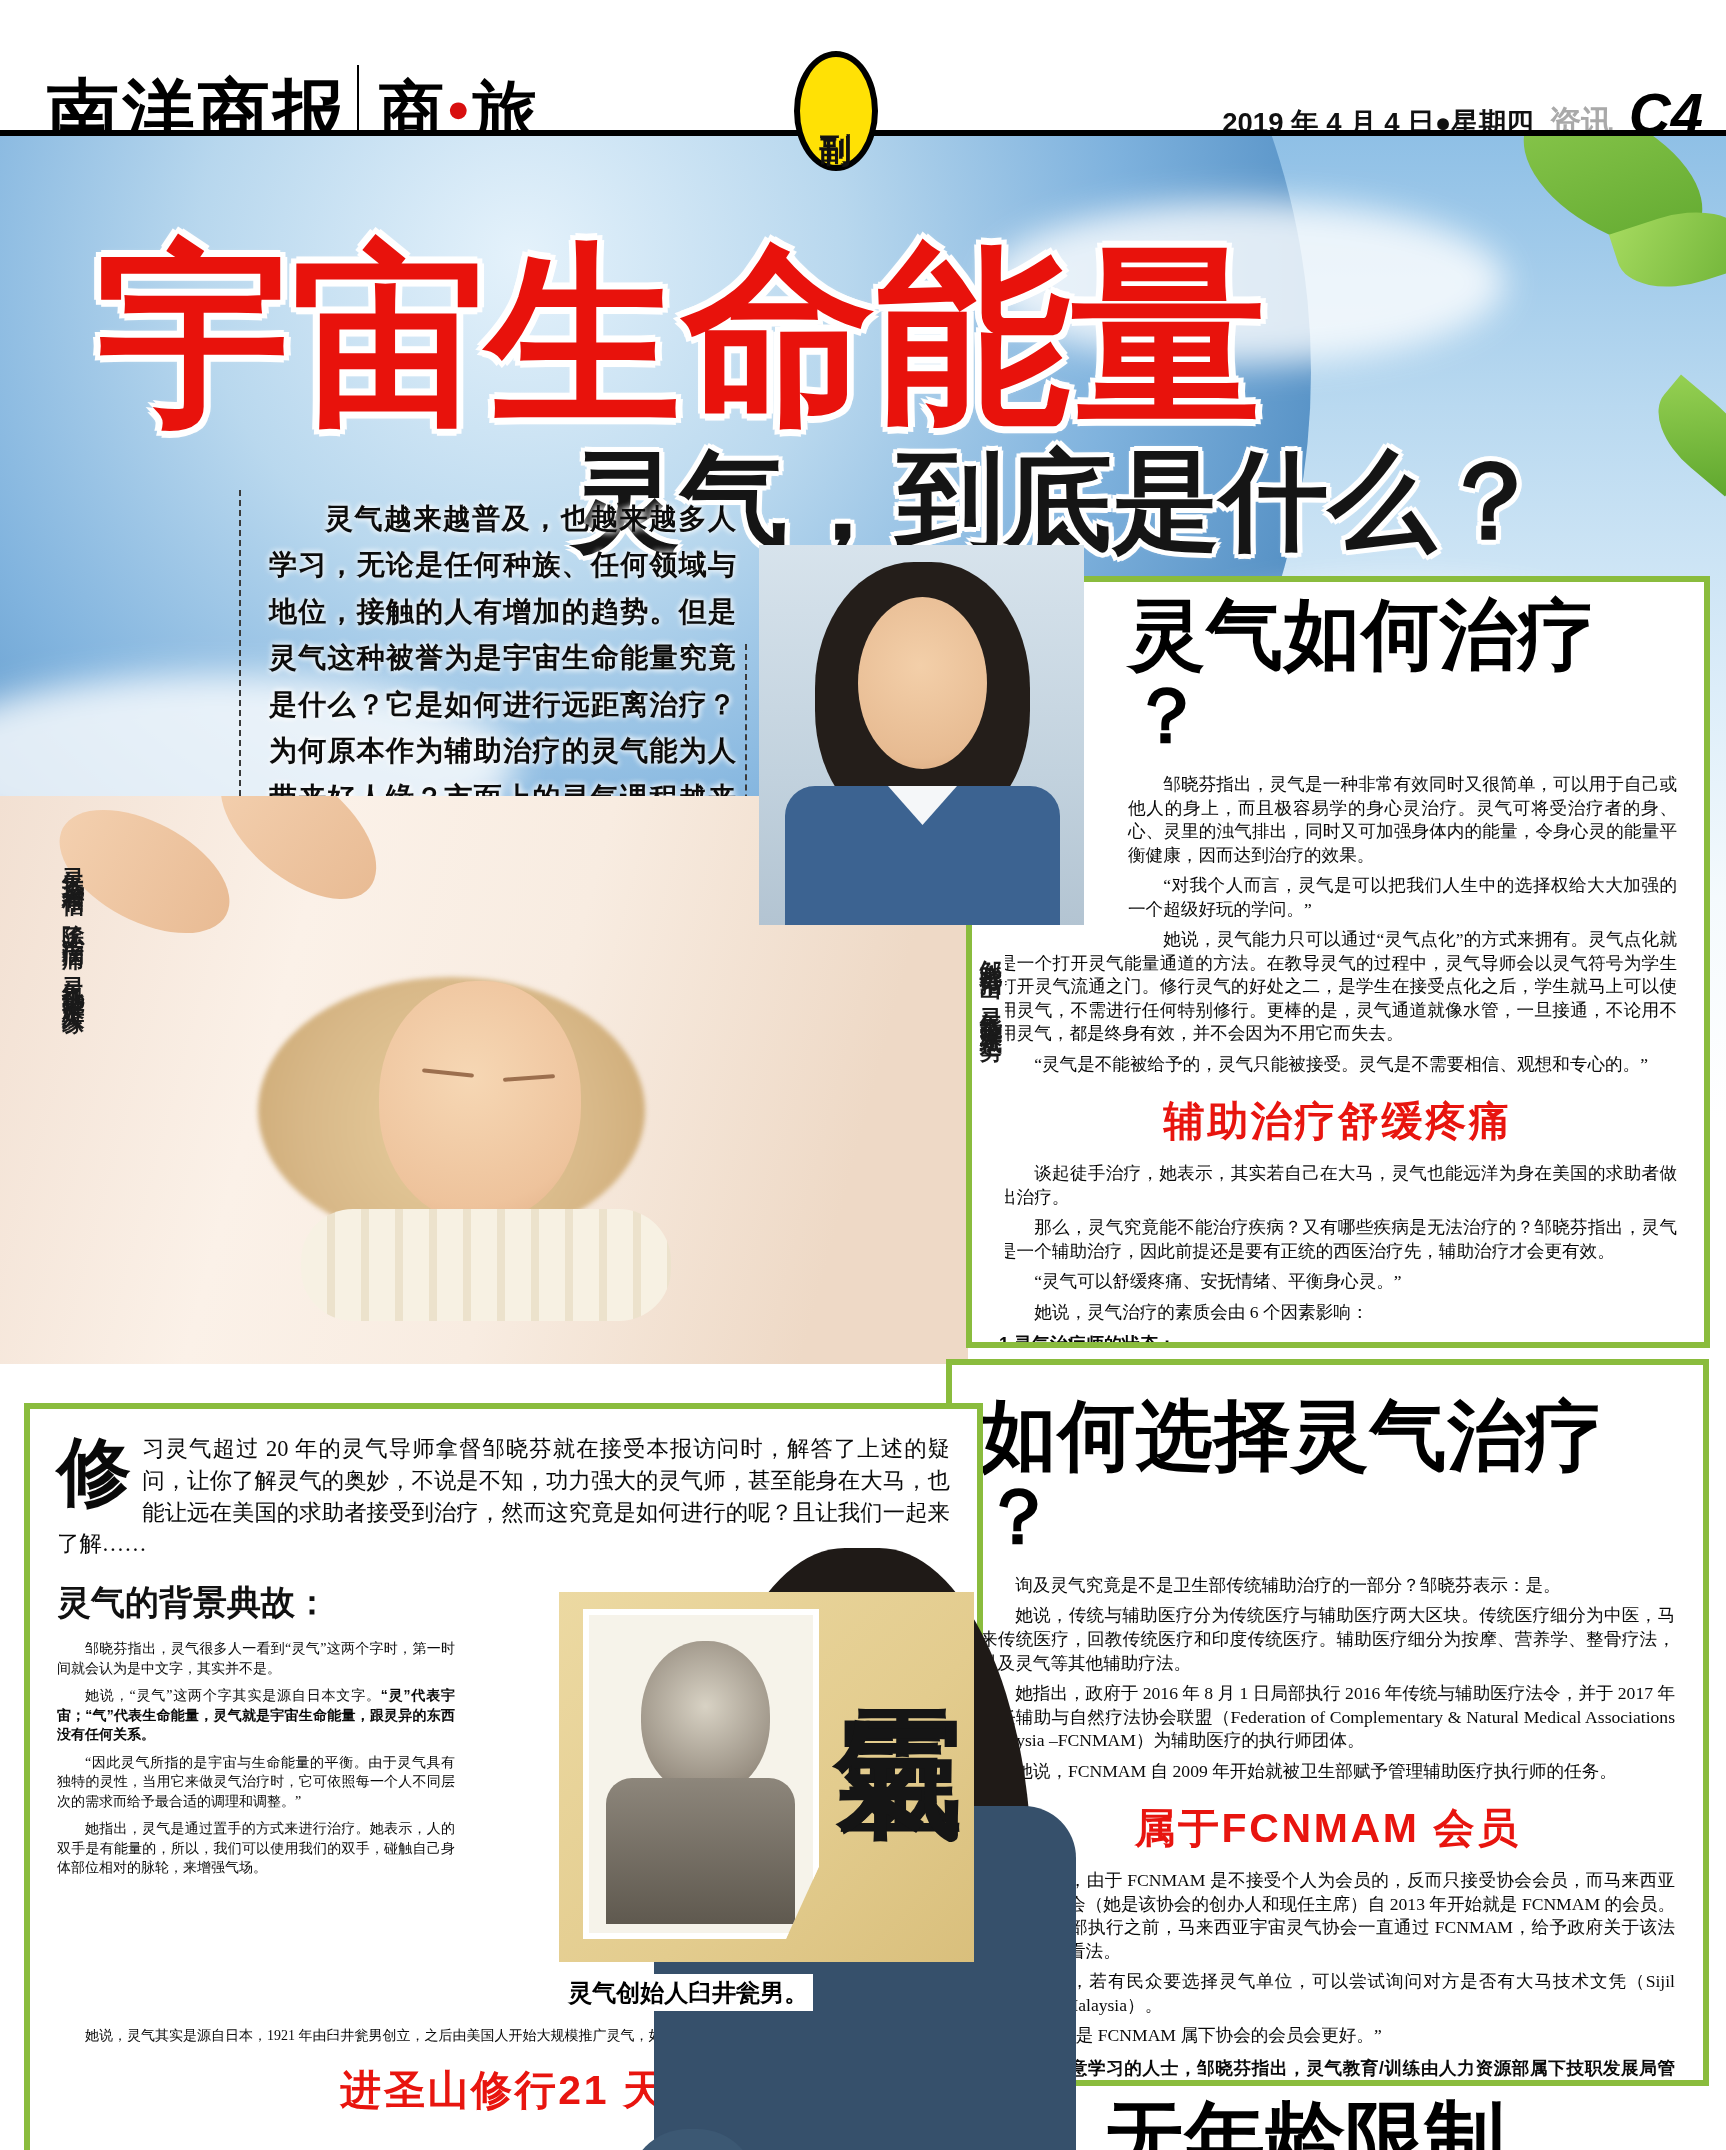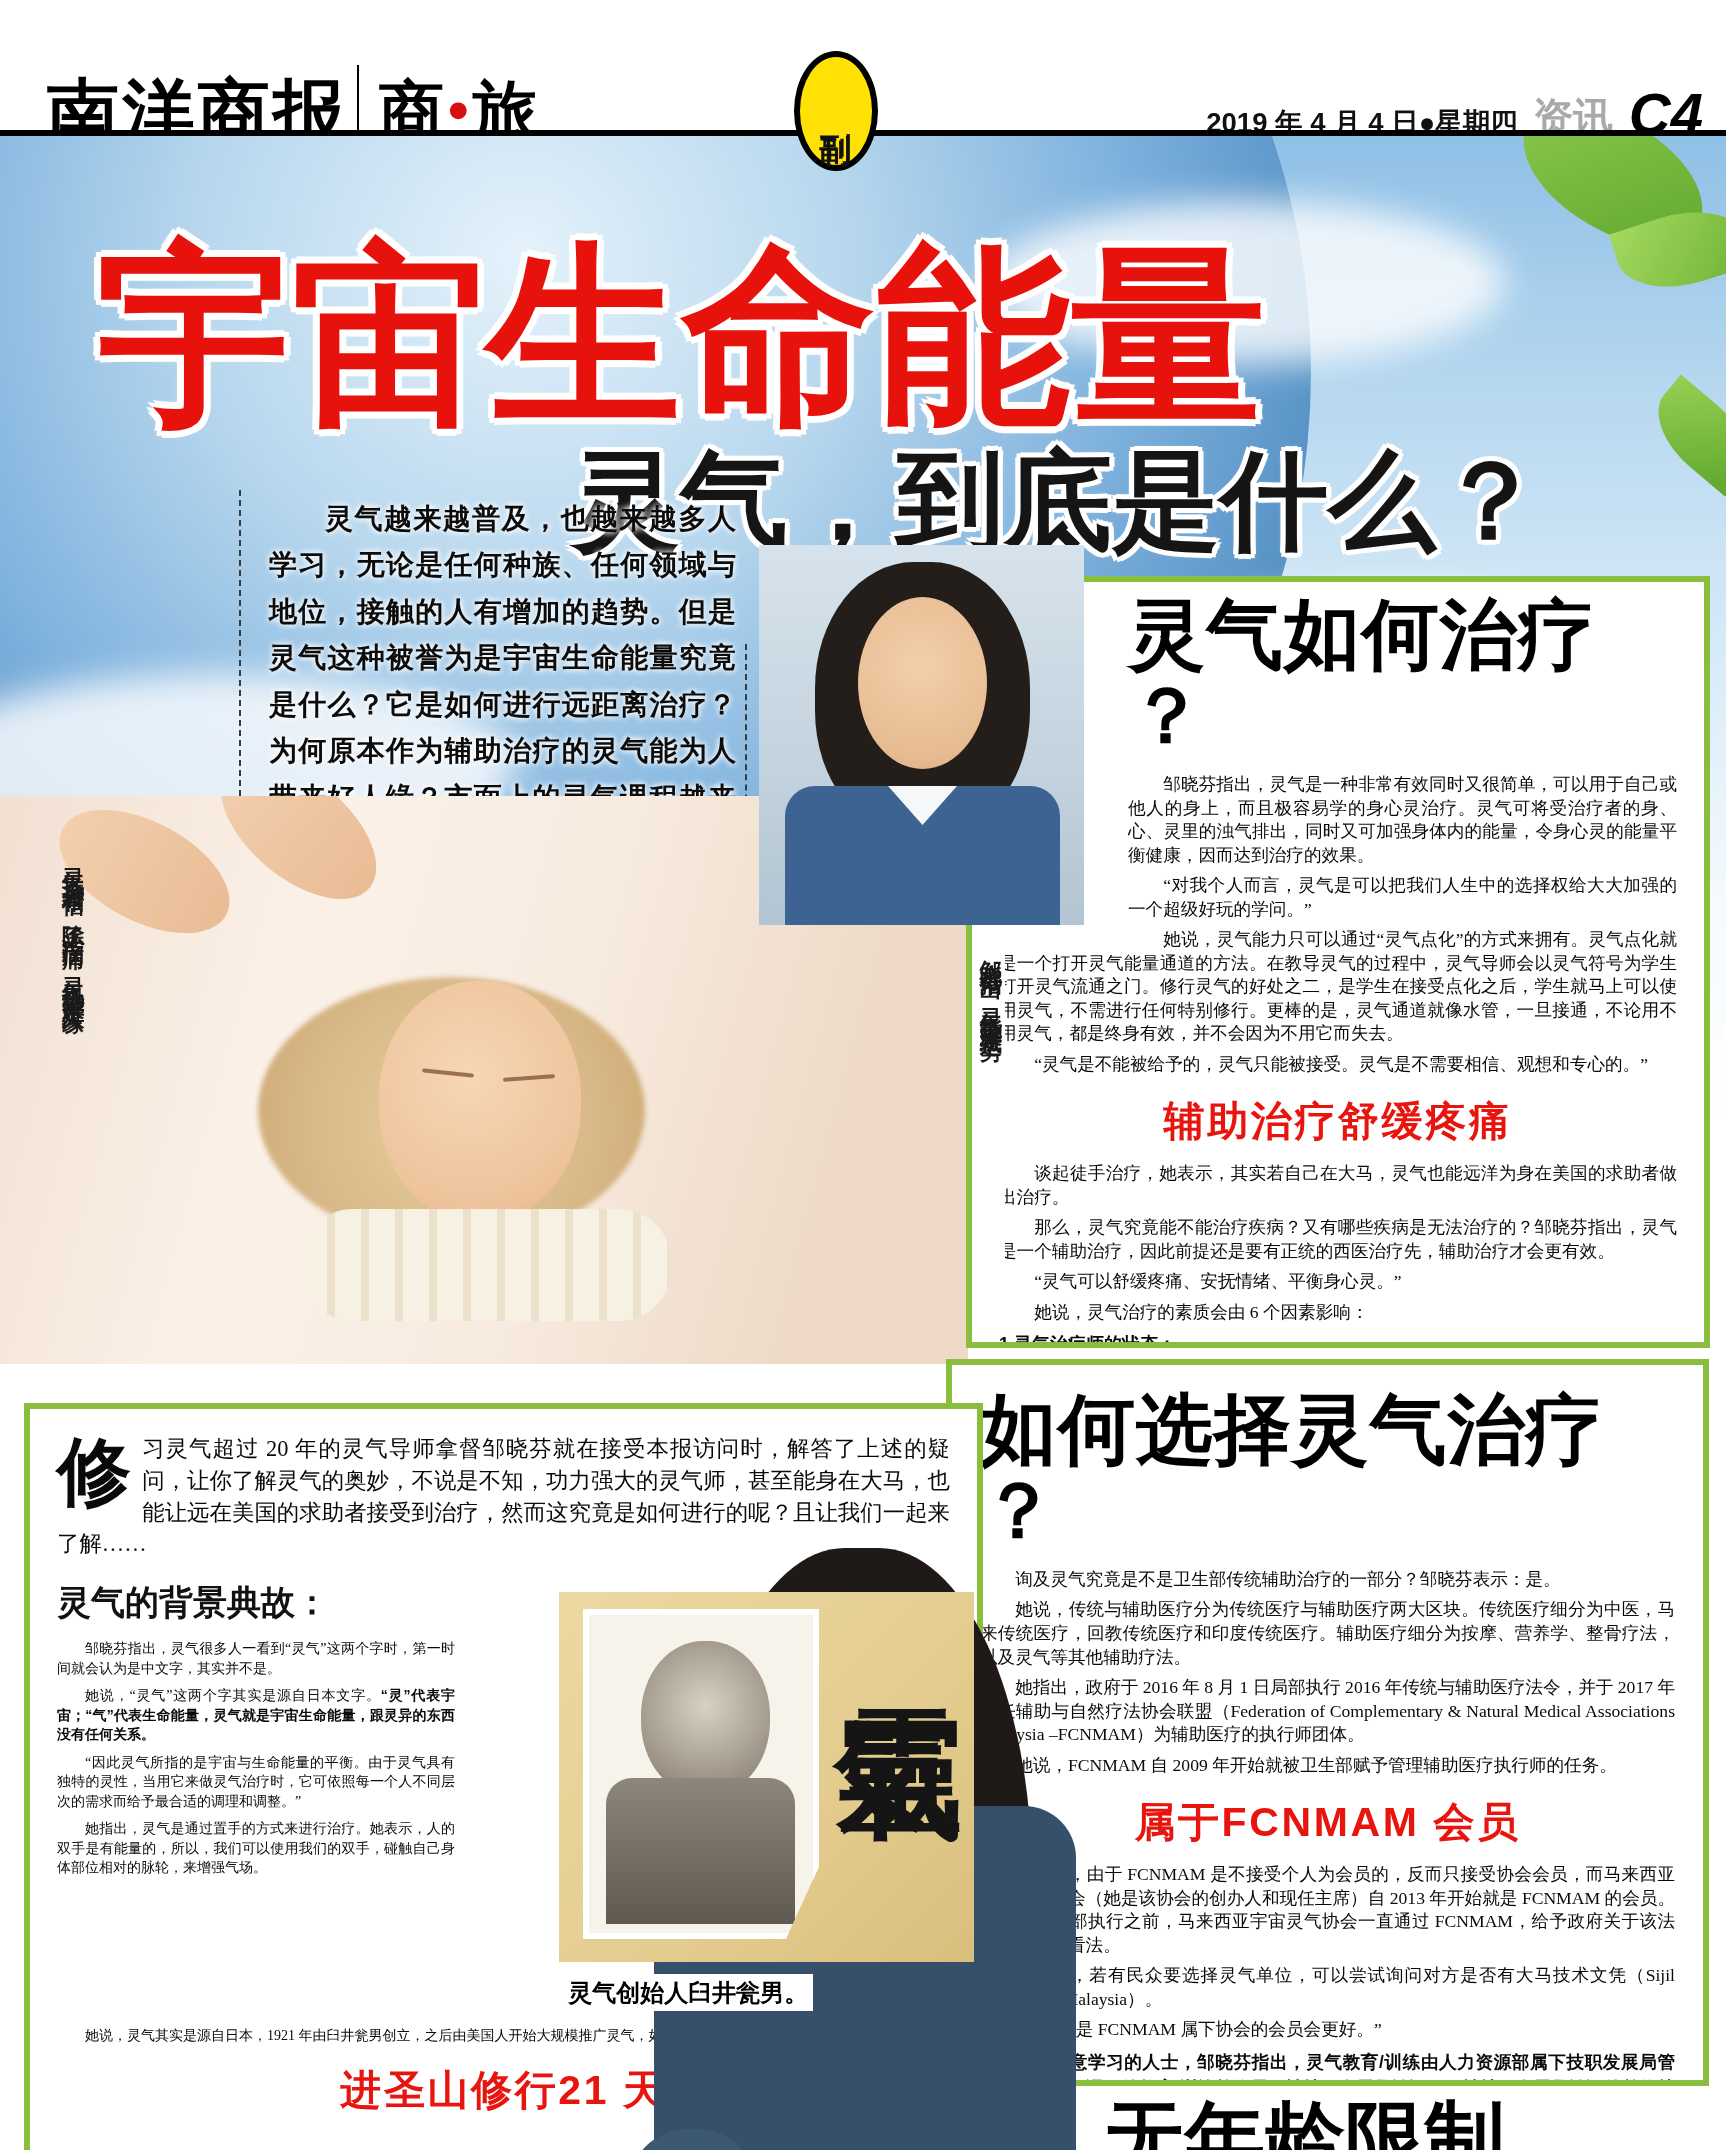--- a/index.html
+++ b/index.html
@@ -13,21 +13,21 @@
   .mast-div{left:357px;top:65px;width:2.2px;height:82px;background:#000;}
   .section-tag{left:379px;top:67px;font-family:"Liberation Sans","DejaVu Sans",sans-serif;
                font-weight:900;font-size:65px;color:#000;}
   .section-dot{color:#d80f0f;font-size:39px;vertical-align:11.2px;padding:0 2.6px;}
   .badge{left:794px;top:51px;width:72px;height:108px;background:#ffe105;border:6px solid #000;
          border-radius:50%;z-index:9;display:flex;align-items:center;justify-content:center;}
   .badge span{writing-mode:vertical-rl;font-family:"Liberation Sans","DejaVu Sans",sans-serif;
               font-weight:900;font-size:32px;letter-spacing:1.7px;}
   .head-meta{right:24px;top:80px;display:flex;align-items:flex-end;gap:15.5px;}
   .head-date{font-family:"Liberation Sans","DejaVu Sans",sans-serif;font-weight:700;font-size:27.5px;padding-bottom:6px;}
-  .head-section{font-family:"Liberation Sans","DejaVu Sans",sans-serif;font-weight:700;font-size:40px;color:#a9a9a9;padding-bottom:1.7px;}
+  .head-section{font-family:"Liberation Sans","DejaVu Sans",sans-serif;font-weight:700;font-size:32px;color:#a9a9a9;padding-bottom:1.7px;}
   .head-page{font-family:"Liberation Sans","DejaVu Sans",sans-serif;font-weight:900;font-style:italic;font-size:58px;color:#000;}
   .rule{left:0;top:130px;width:1727px;height:6px;background:#000;}
 
   
   .hero{left:0;top:136px;width:1727px;height:1228px;overflow:hidden;
         background:linear-gradient(180deg,#8fc0e6 0%,#b9d9f0 22%,#dcEDf9 45%,#f4fafd 62%,#ffffff 80%);}
   .earth{left:-151px;top:-495px;width:1462px;height:1462px;border-radius:50%;
          background:radial-gradient(circle at 46% 42%,#e8f4fc 0%,#b9d8ee 28%,#7db1dd 52%,#4f8cc2 72%,#3a74a8 88%);
          opacity:.95;}
   .cloud{background:#ffffff;border-radius:50%;filter:blur(17px);opacity:.8;}
@@ -60,21 +60,21 @@
             background:linear-gradient(180deg,#d7e3ec 0%,#c2d2de 60%,#b3c4d2 100%);z-index:4;}
   .p-hair{left:56px;top:17px;width:215px;height:275px;border-radius:46%;background:#241e1a;}
   .p-face{left:99px;top:52px;width:129px;height:172px;border-radius:50%;
           background:radial-gradient(circle at 48% 40%,#f3cfa9,#e7bb92 75%,#d8a87e);}
   .p-shirt{left:26px;top:241px;width:275px;height:142px;border-radius:30px 30px 0 0;background:#3c6391;}
   .p-collar{left:129px;top:241px;width:69px;height:39px;background:#f5f7f9;clip-path:polygon(0 0,100% 0,50% 100%);}
 
   
   .gbox{background:#ffffff;border:6.9px solid #8abc3d;box-sizing:border-box;overflow:hidden;z-index:3;}
   .box1{left:966px;top:576px;width:744px;height:772px;padding:8px 27px;}
-  .box2{left:946px;top:1359px;width:763px;height:727px;padding:20px 28px;}
+  .box2{left:946px;top:1359px;width:763px;height:727px;padding:26px 28px;}
   .featbox{left:24px;top:1403px;width:959px;height:1406px;padding:24px 27px;}
 
   .art h2{margin:4.3px 0 17px 0;font-family:"Liberation Sans","DejaVu Sans",sans-serif;font-weight:900;
           font-size:77px;line-height:1.05;color:#000;letter-spacing:0.9px;}
   .art p{margin:0 0 6.9px 0;font-size:17.6px;line-height:1.34;text-align:justify;text-indent:2em;color:#090909;}
   .art h3{margin:18px 0 13px 0;text-align:center;font-family:"Liberation Sans","DejaVu Sans",sans-serif;
           font-weight:900;font-size:41px;color:#e8150f;letter-spacing:2.6px;}
   .factor{font-family:"Liberation Sans","DejaVu Sans",sans-serif;font-weight:900;text-indent:0 !important;
           font-size:18px !important;line-height:1.45 !important;}
   .boldp{font-family:"Liberation Sans","DejaVu Sans",sans-serif;font-weight:900;line-height:1.5 !important;}

